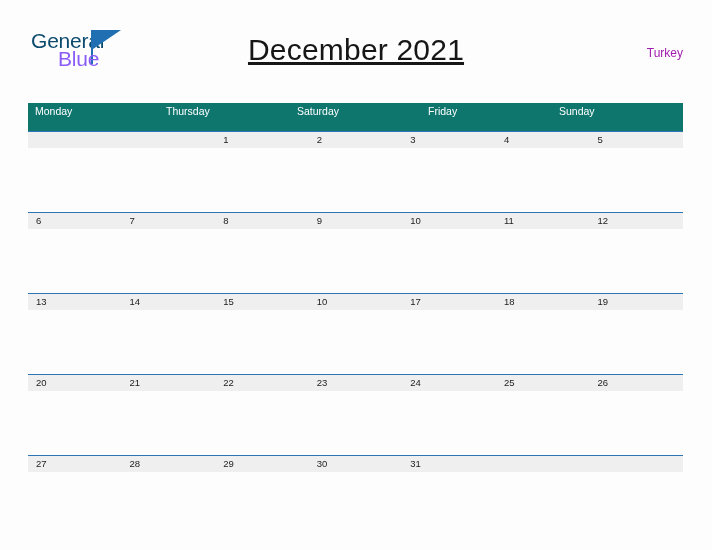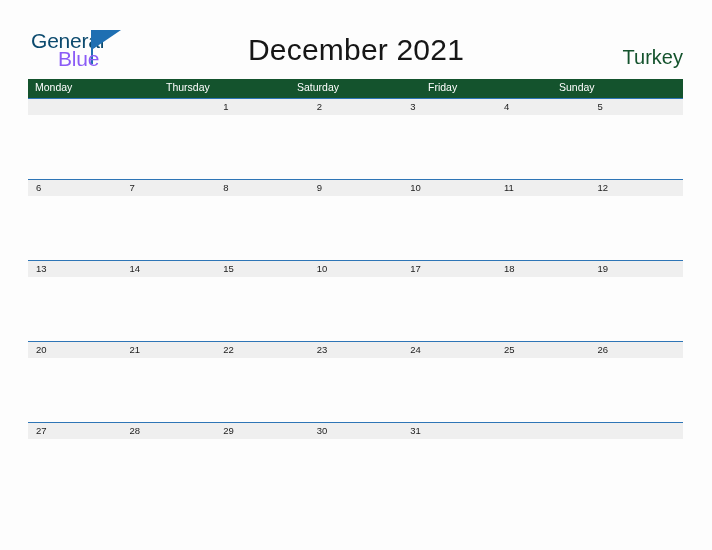--- a/index.html
+++ b/index.html
@@ -73,45 +73,47 @@
     position: absolute;
     left: 0;
     top: 33px;
     width: 712px;
     text-align: center;
     font-size: 30px;
     color: #161616;
     font-family: "Liberation Sans", sans-serif;
     font-weight: normal;
     letter-spacing: 0.2px;
+    text-decoration: underline;
   }
 
   .region-label {
     position: absolute;
     right: 29px;
     top: 46px;
-    font-size: 20px;
-    color: #14532d;
+    font-size: 12px;
+    color: #a21caf;
     font-family: "Liberation Sans", sans-serif;
     white-space: nowrap;
   }
 
   
   .calendar {
     position: absolute;
     left: 28px;
     top: 79px;
     width: 655px;
   }
 
   .weekday-header {
     display: flex;
     width: 100%;
-    height: 19px;
-    background: #14532d;
+    height: 28px;
+    background: #0f766e;
+    margin-top: 24px;
   }
   .weekday-cell {
     flex: 1 1 0;
     color: #ffffff;
     font-size: 10.5px;
     line-height: 17px;
     padding-left: 7px;
     box-sizing: border-box;
     font-family: "Liberation Sans", sans-serif;
     white-space: nowrap;

